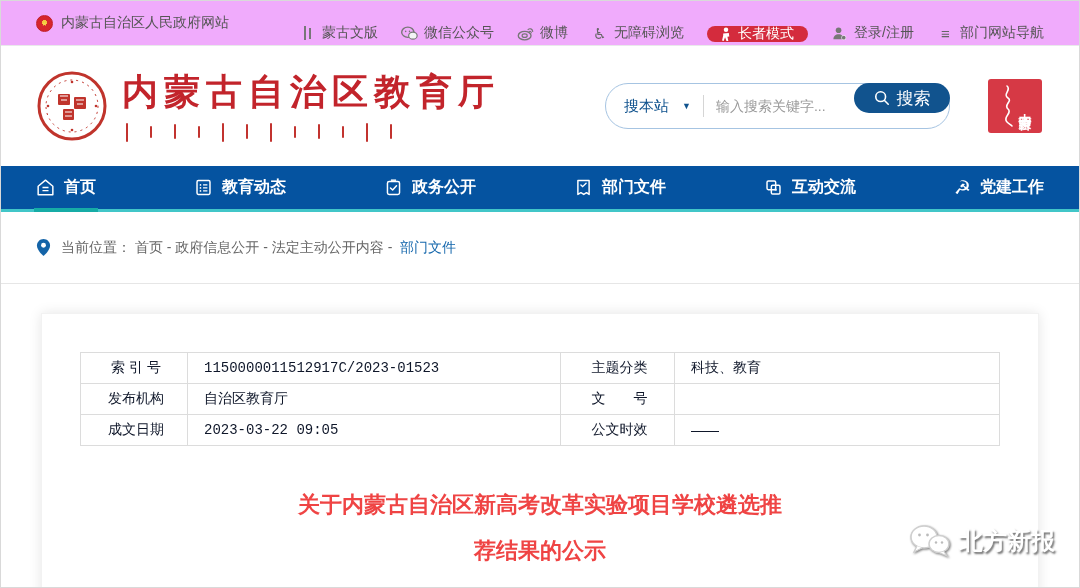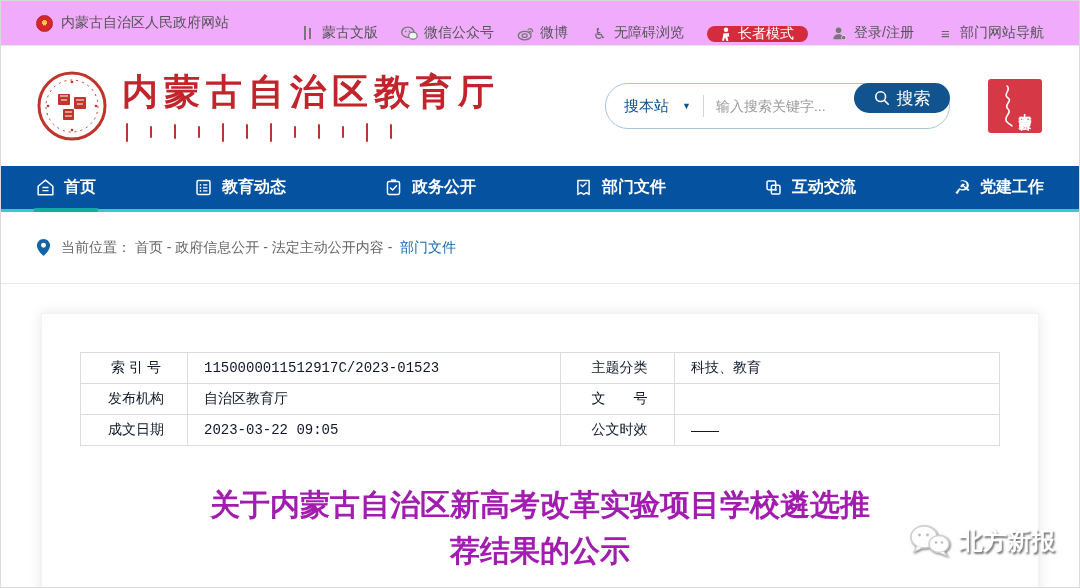--- a/index.html
+++ b/index.html
@@ -58,21 +58,21 @@
 
   
   .main { padding:29px 40px 0; }
   .card { background:#fff; box-shadow:0 0 12px rgba(0,0,0,.10); border:1px solid #f2f2f2; min-height:290px; padding:38px 38px 40px; }
   table.meta { width:100%; border-collapse:collapse; table-layout:fixed; }
   table.meta td { border:1px solid #dcdcdc; height:31px; font-size:14px; color:#0f172a; padding:0 12px 0 16px; }
   td.lbl { width:107px; text-align:center; padding:0; color:#555; }
   td.lbl2 { width:114px; text-align:center; padding:0; color:#555; }
   td.val { width:373px;font-family:Liberation Mono, monospace; }
   td.val2 { width:auto; }
-  .doc-title { margin:36px auto 0; text-align:center; font-size:30px; font-weight:bold; color:#a21caf; line-height:46px; }
+  .doc-title { margin:36px auto 0; text-align:center; font-size:22px; font-weight:bold; color:#ef4444; line-height:46px; }
 
   
   .watermark { position:absolute; right:24px; bottom:28px; display:flex; align-items:center; gap:8px; color:#fff; font-size:24px; font-weight:bold; text-shadow:1.5px 1.5px 2px rgba(90,90,90,.85), -0.5px -0.5px 1px rgba(255,255,255,.9); pointer-events:none; }
   .wm-ico svg { display:block; filter:drop-shadow(1px 1px 1px rgba(90,90,90,.8)); }
 </style>
 </head>
 <body>
 
 <div class="page">
 

